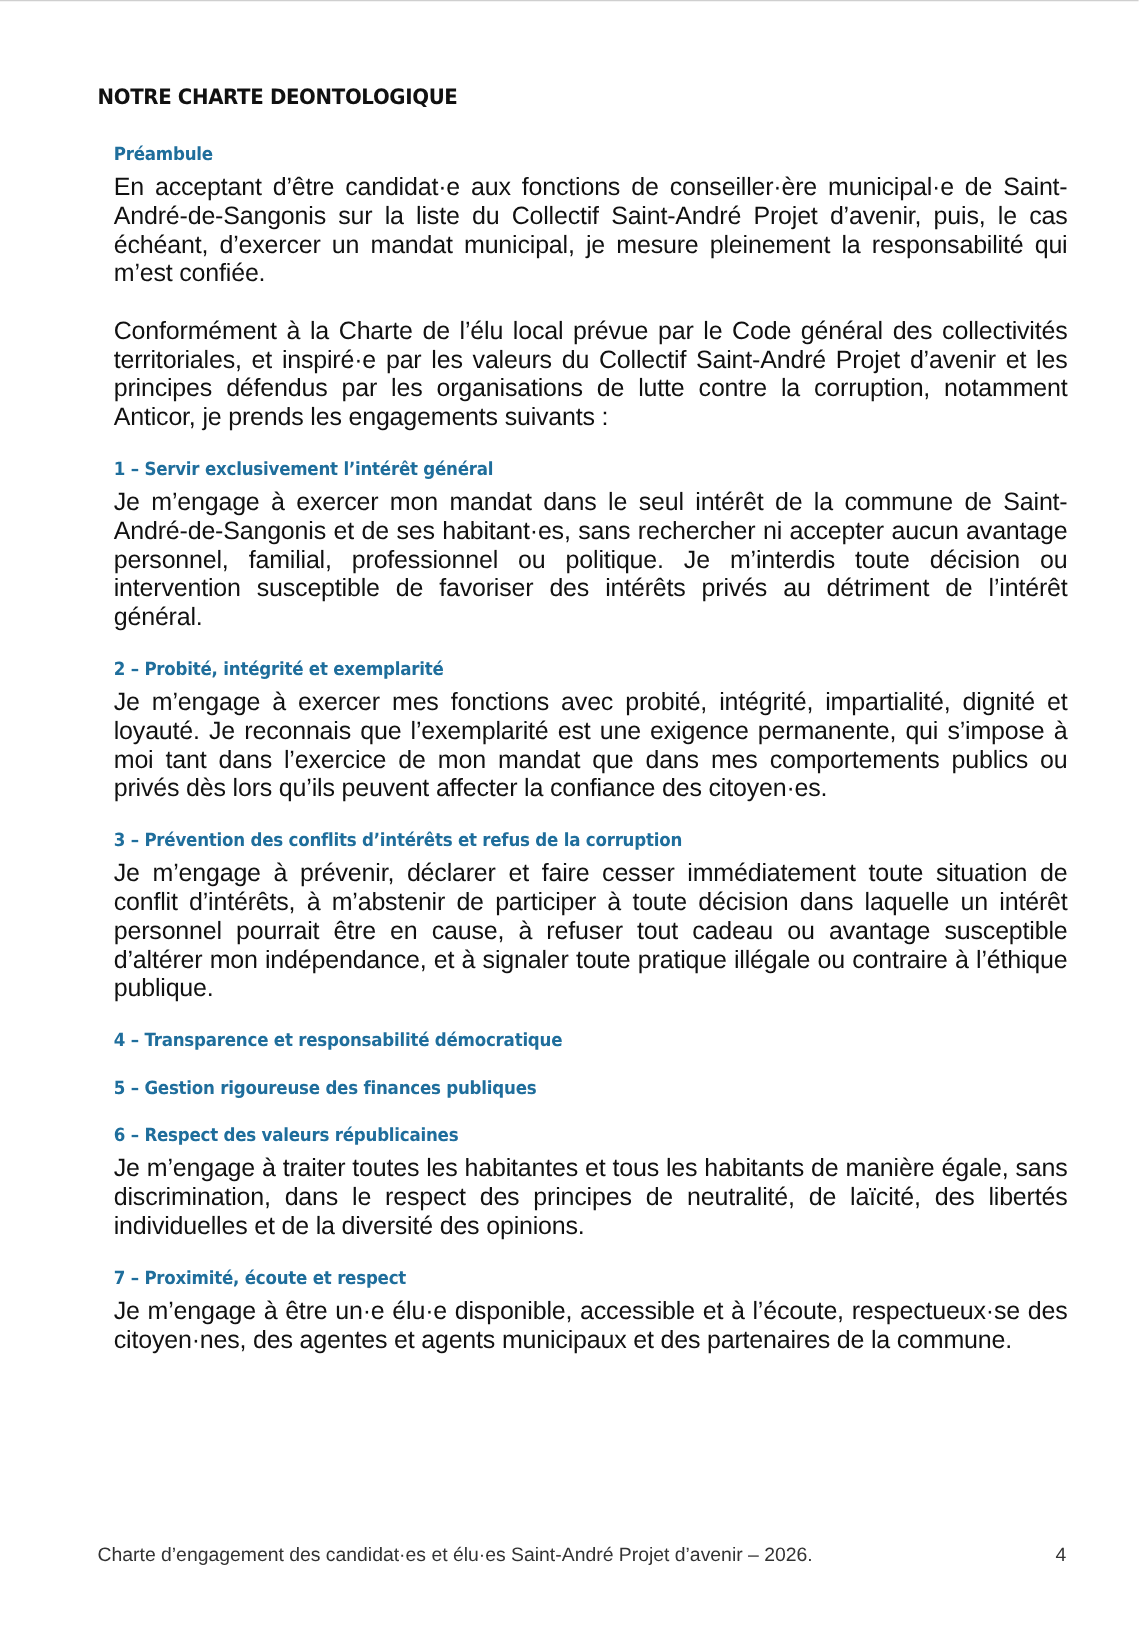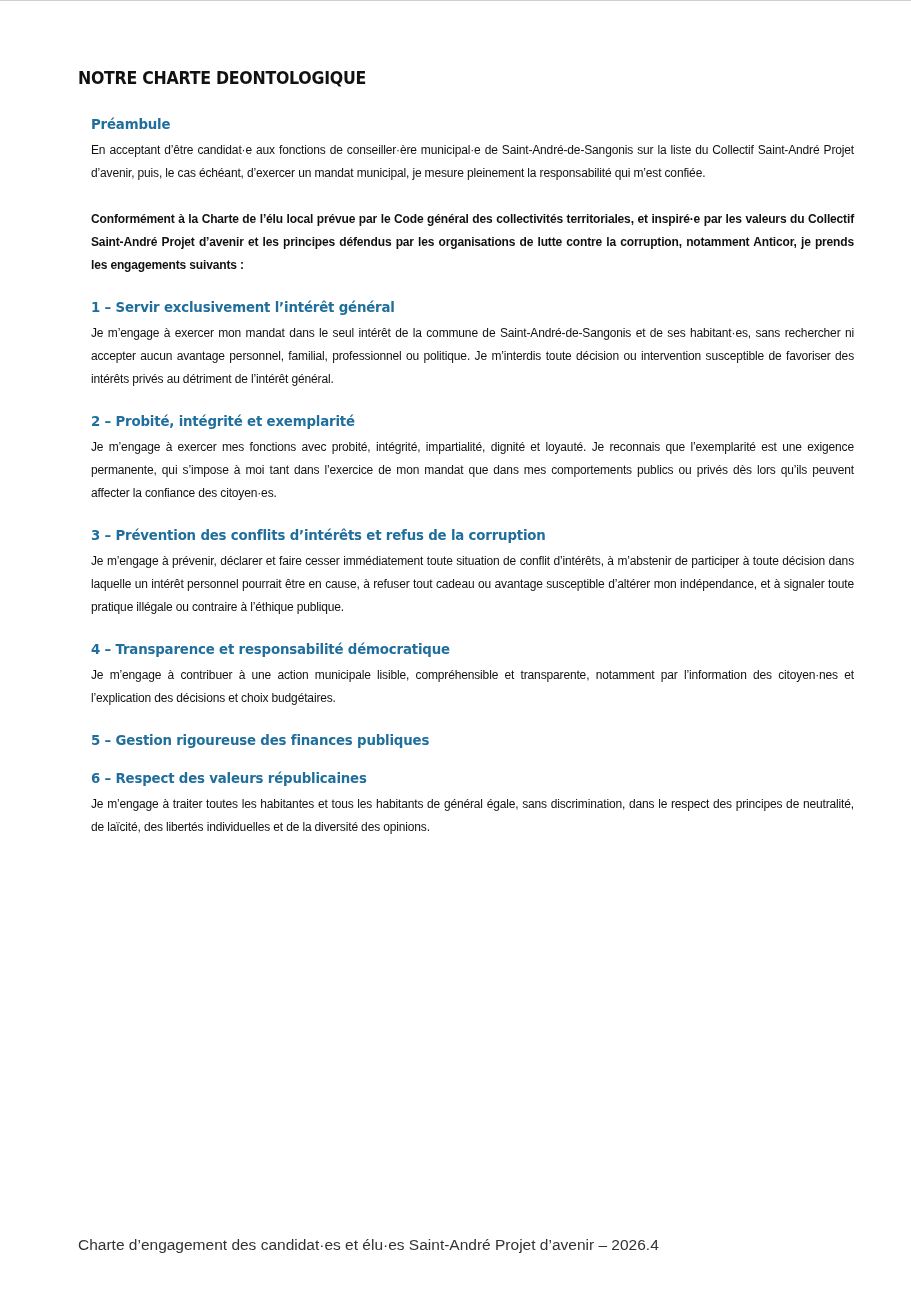--- a/index.html
+++ b/index.html
@@ -45,37 +45,37 @@
       font-weight: bold;
       color: #1f6e9c;
       margin: 0 0 7px 0;
       letter-spacing: -0.2px;
       transform: scaleX(0.92);
       transform-origin: left;
       white-space: nowrap;
     }
     .para {
       font-family: "Liberation Sans", sans-serif;
-      font-size: 12px;
+      font-size: 20px;
       line-height: 23px;
       color: #111111;
       margin: 0;
       text-align: justify;
       letter-spacing: -0.15px;
     }
-    .para + .para { margin-top: 23px; font-weight: bold; }
+    .para + .para { margin-top: 23px; }
     .section { margin-bottom: 22px; margin-left: 13px; }
     .section.preamble { margin-bottom: 22px; }
     .footer {
       position: absolute;
       left: 78px;
       top: 1236px;
       width: 775px;
       display: flex;
-      justify-content: flex-start;
+      justify-content: space-between;
       font-family: "Liberation Sans", sans-serif;
       font-size: 15.5px;
       color: #333333;
     }
   </style>
 </head>
 <body>
 
 <div class="top-rule"></div>
 
@@ -98,30 +98,33 @@
     <p class="para">Je m’engage à exercer mes fonctions avec probité, intégrité, impartialité, dignité et loyauté. Je reconnais que l’exemplarité est une exigence permanente, qui s’impose à moi tant dans l’exercice de mon mandat que dans mes comportements publics ou privés dès lors qu’ils peuvent affecter la confiance des citoyen·es.</p>
   </div>
 
   <div class="section">
     <h2 class="section-heading">3 – Prévention des conflits d’intérêts et refus de la corruption</h2>
     <p class="para">Je m’engage à prévenir, déclarer et faire cesser immédiatement toute situation de conflit d’intérêts, à m’abstenir de participer à toute décision dans laquelle un intérêt personnel pourrait être en cause, à refuser tout cadeau ou avantage susceptible d’altérer mon indépendance, et à signaler toute pratique illégale ou contraire à l’éthique publique.</p>
   </div>
 
   <div class="section">
     <h2 class="section-heading">4 – Transparence et responsabilité démocratique</h2>
-    <p class="para">Je m’engage à contribuer à une action municipale lisible, compréhensible et transparente, notamment par l’information des citoyen·nes et l’explication des décisions et choix budgétaires.</p>
   </div>
 
   <div class="section">
     <h2 class="section-heading">5 – Gestion rigoureuse des finances publiques</h2>
   </div>
 
   <div class="section">
     <h2 class="section-heading">6 – Respect des valeurs républicaines</h2>
-    <p class="para">Je m’engage à traiter toutes les habitantes et tous les habitants de général égale, sans discrimination, dans le respect des principes de neutralité, de laïcité, des libertés individuelles et de la diversité des opinions.</p>
+    <p class="para">Je m’engage à traiter toutes les habitantes et tous les habitants de manière égale, sans discrimination, dans le respect des principes de neutralité, de laïcité, des libertés individuelles et de la diversité des opinions.</p>
   </div>
 
+  <div class="section">
+    <h2 class="section-heading">7 – Proximité, écoute et respect</h2>
+    <p class="para">Je m’engage à être un·e élu·e disponible, accessible et à l’écoute, respectueux·se des citoyen·nes, des agentes et agents municipaux et des partenaires de la commune.</p>
+  </div>
 </div>
 
 <div class="footer">
   <span>Charte d’engagement des candidat·es et élu·es Saint-André Projet d’avenir – 2026.</span>
   <span>4</span>
 </div>
 
 </body></html>

